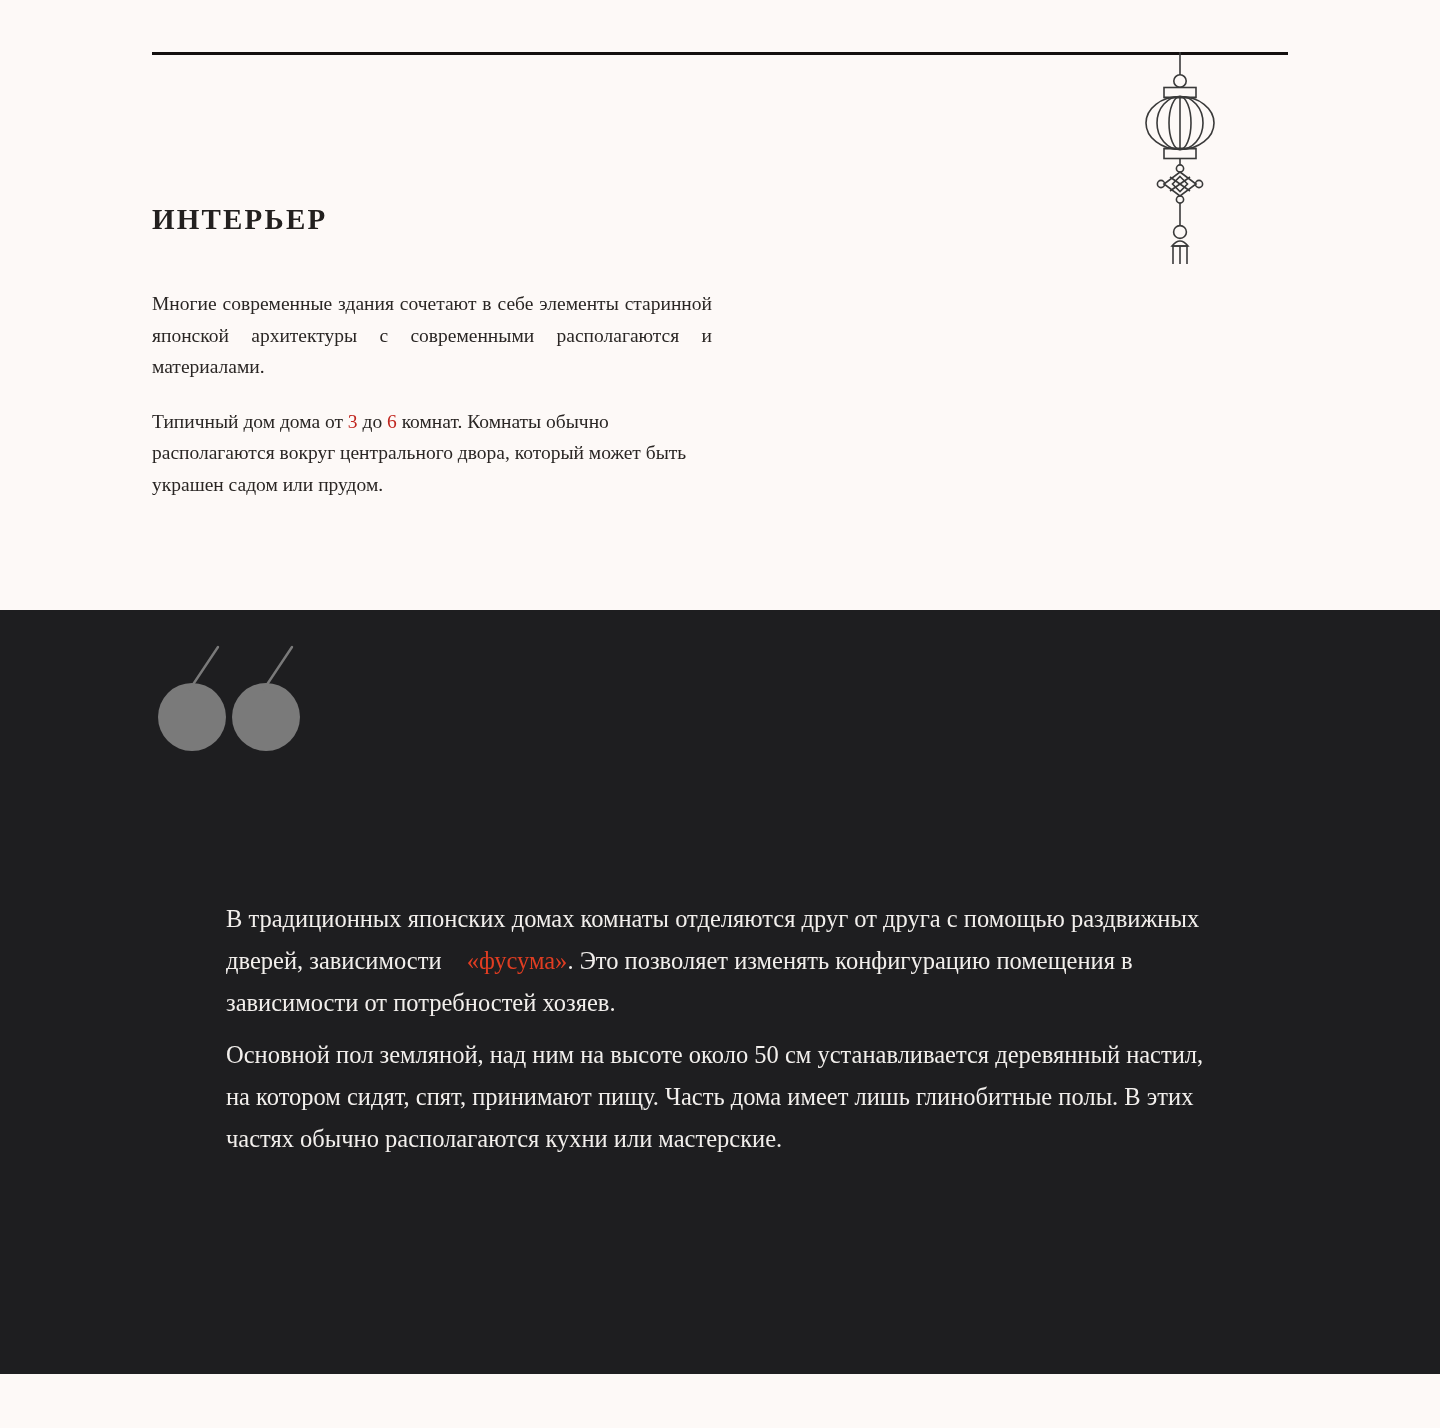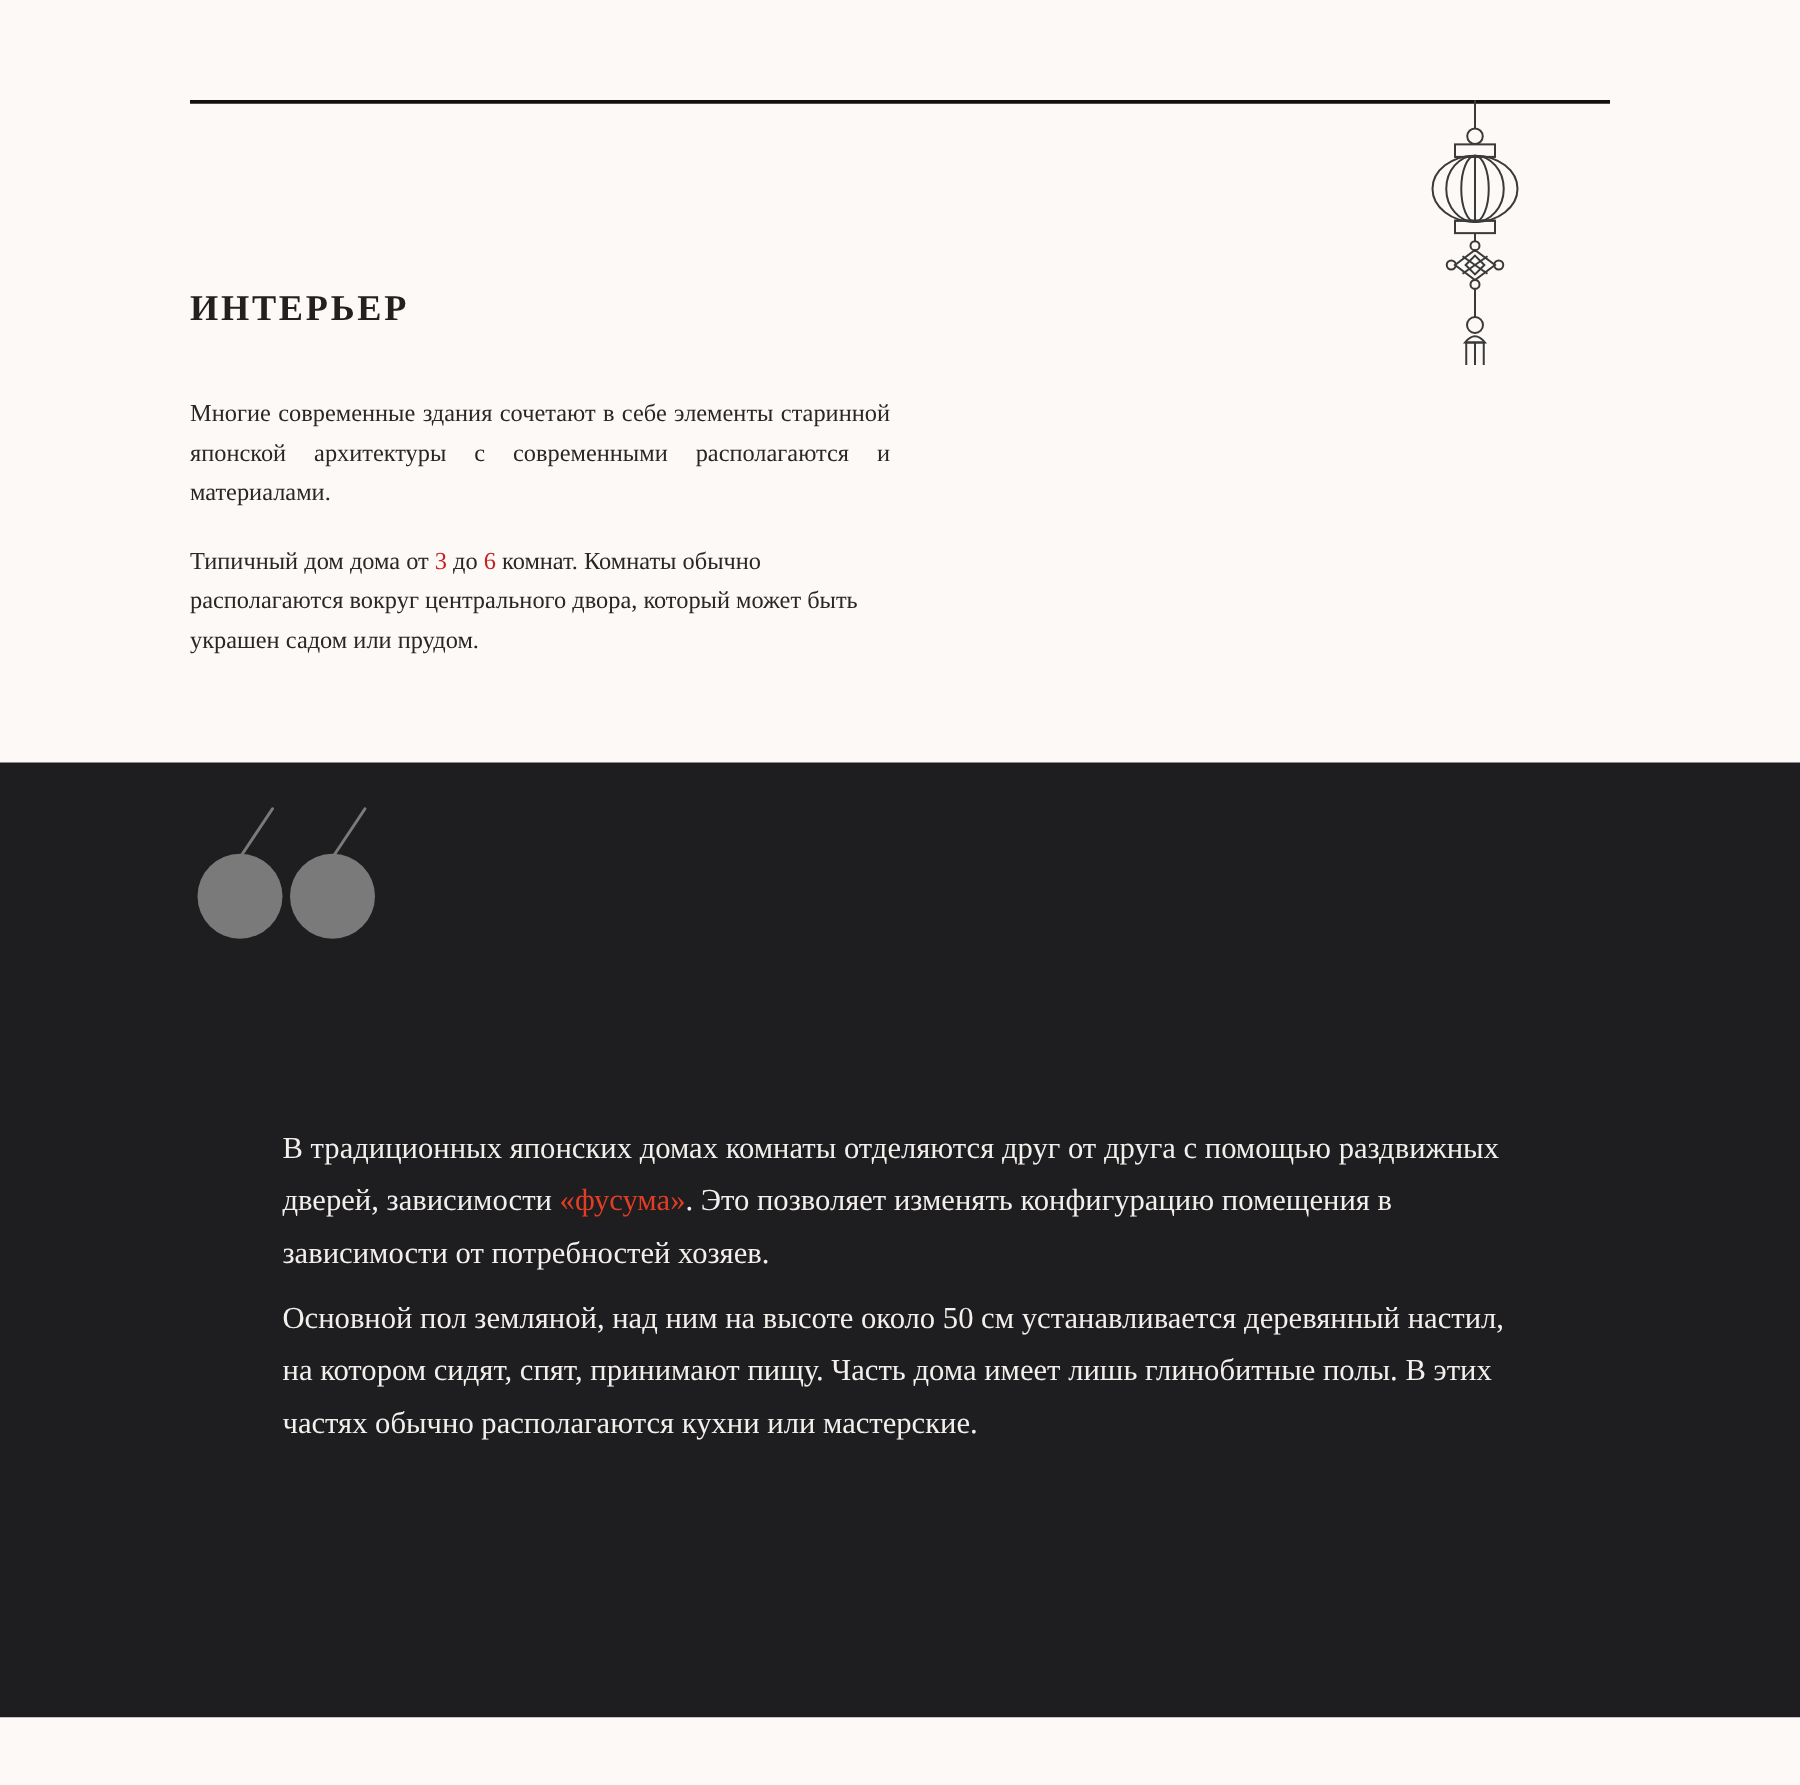--- a/index.html
+++ b/index.html
@@ -17,21 +17,20 @@
 
   
   .light-section {
     position: absolute;
     left: 0;
     top: 0;
     width: 1440px;
     height: 610px;
     background: #fdf9f7;
     overflow: hidden;
-    margin-top: 28px;
   }
 
   .top-rule {
     position: absolute;
     left: 152px;
     top: 52px;
     width: 1136px;
     height: 3px;
     background: #14100f;
   }
@@ -117,20 +116,21 @@
     color: #f2efec;
     font-size: 24.5px;
     line-height: 42px;
     font-family: "Liberation Serif", "DejaVu Serif", serif;
   }
   .qpara + .qpara {
     margin-top: 10px;
   }
   .accent-red-bright {
     color: #e03d22;
+    margin-left: 19px;
   }
 
   
   .bottom-strip {
     position: absolute;
     left: 0;
     top: 1374px;
     width: 1440px;
     height: 54px;
     background: #fdf9f7;

